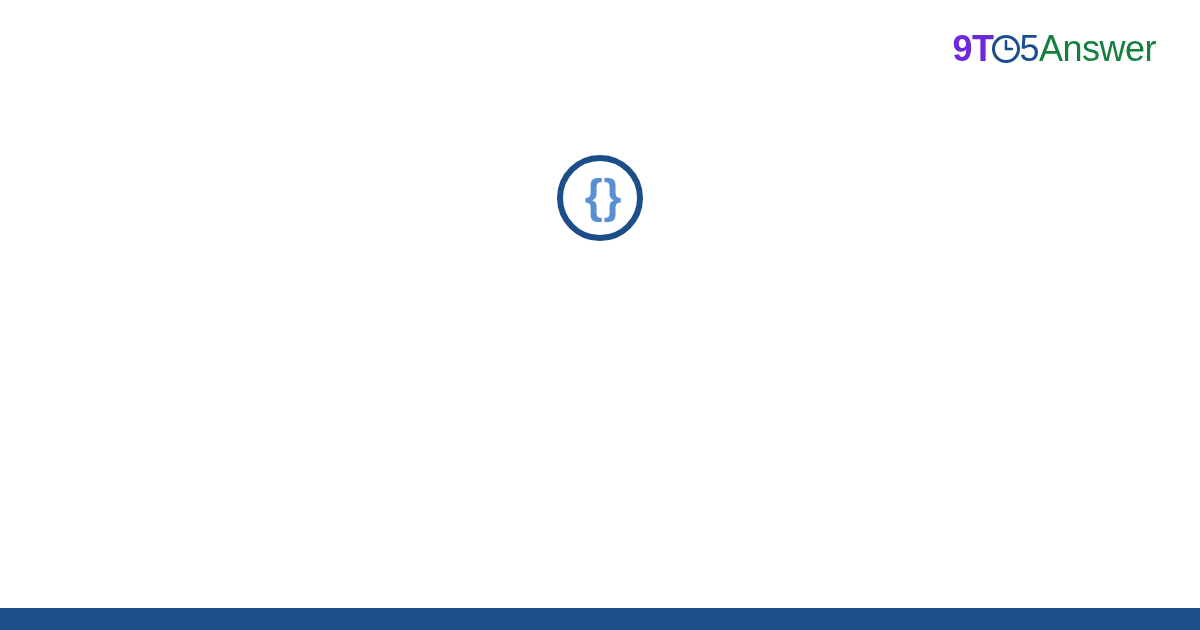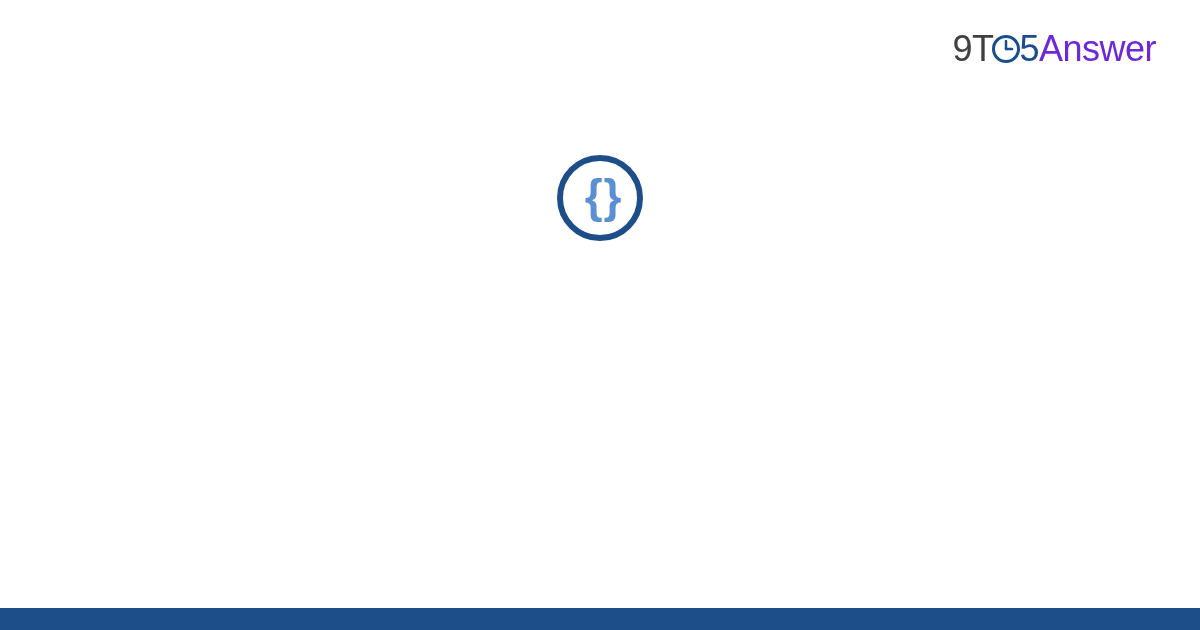--- a/index.html
+++ b/index.html
@@ -17,36 +17,36 @@
     }
     .logo-area {
       position: absolute;
       top: 28px;
       right: 44px;
       font-size: 36px;
       font-weight: 400;
       letter-spacing: -0.5px;
     }
     .logo-9t {
-      color: #404040;
-      font-weight: 400;
+      color: #6d28d9;
+      font-weight: 700;
     }
     .logo-clock {
       display: inline-flex;
       vertical-align: middle;
       margin: 0 -2px;
       position: relative;
       top: -2px;
     }
     .logo-5 {
       color: #1a4d8f;
       font-weight: 500;
     }
     .logo-answer {
-      color: #6d28d9;
+      color: #15803d;
       font-weight: 400;
     }
     .center-content {
       position: absolute;
       top: 155px;
       left: 0;
       right: 0;
       display: flex;
       flex-direction: column;
       align-items: center;

